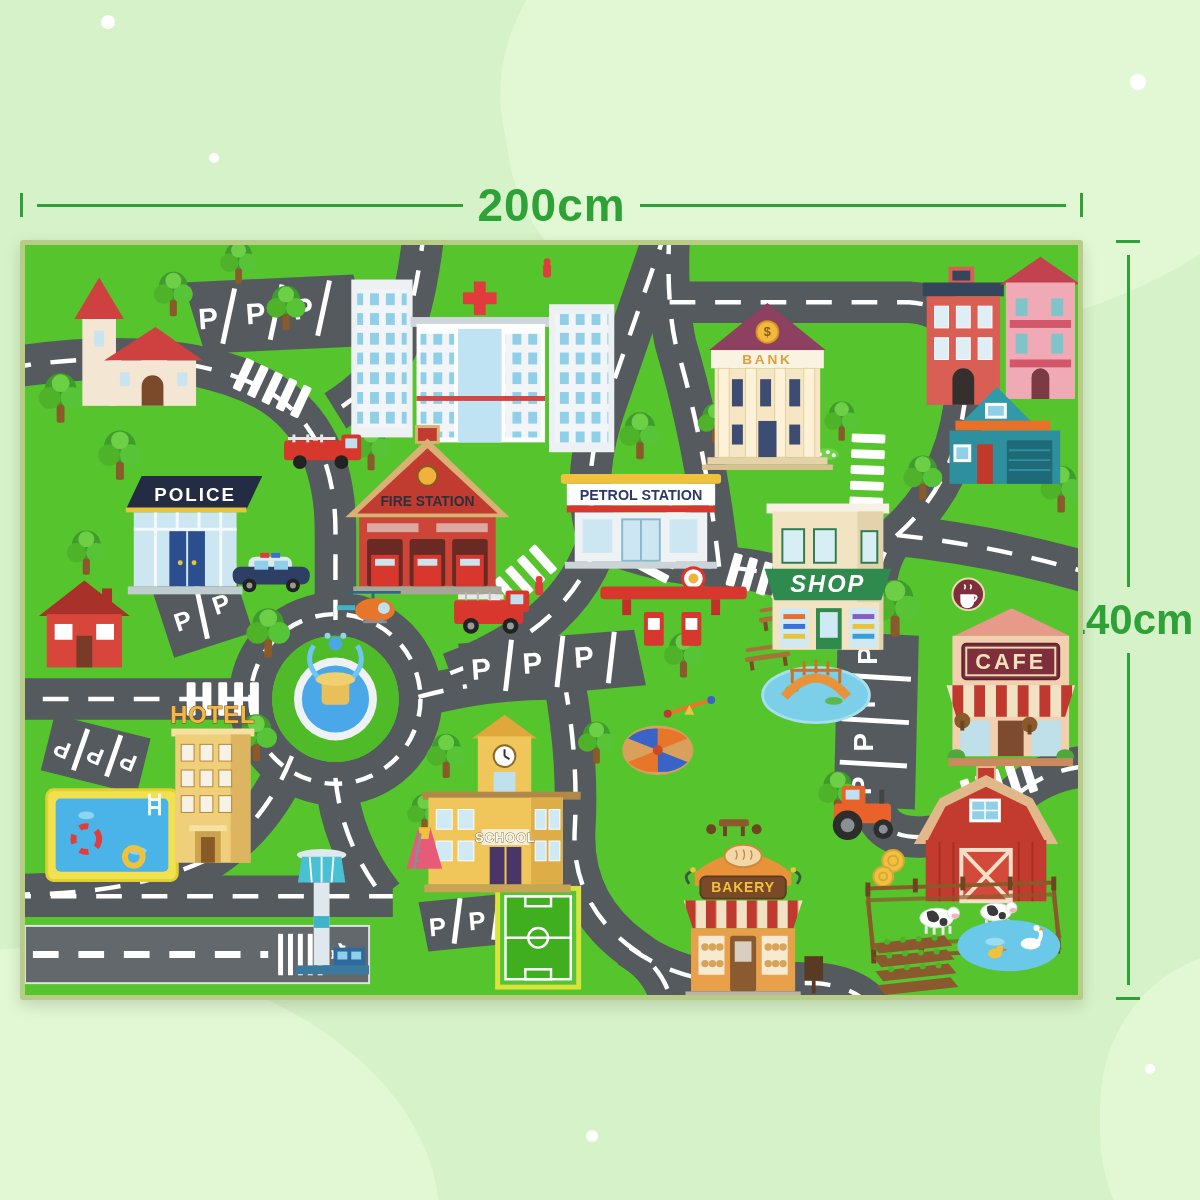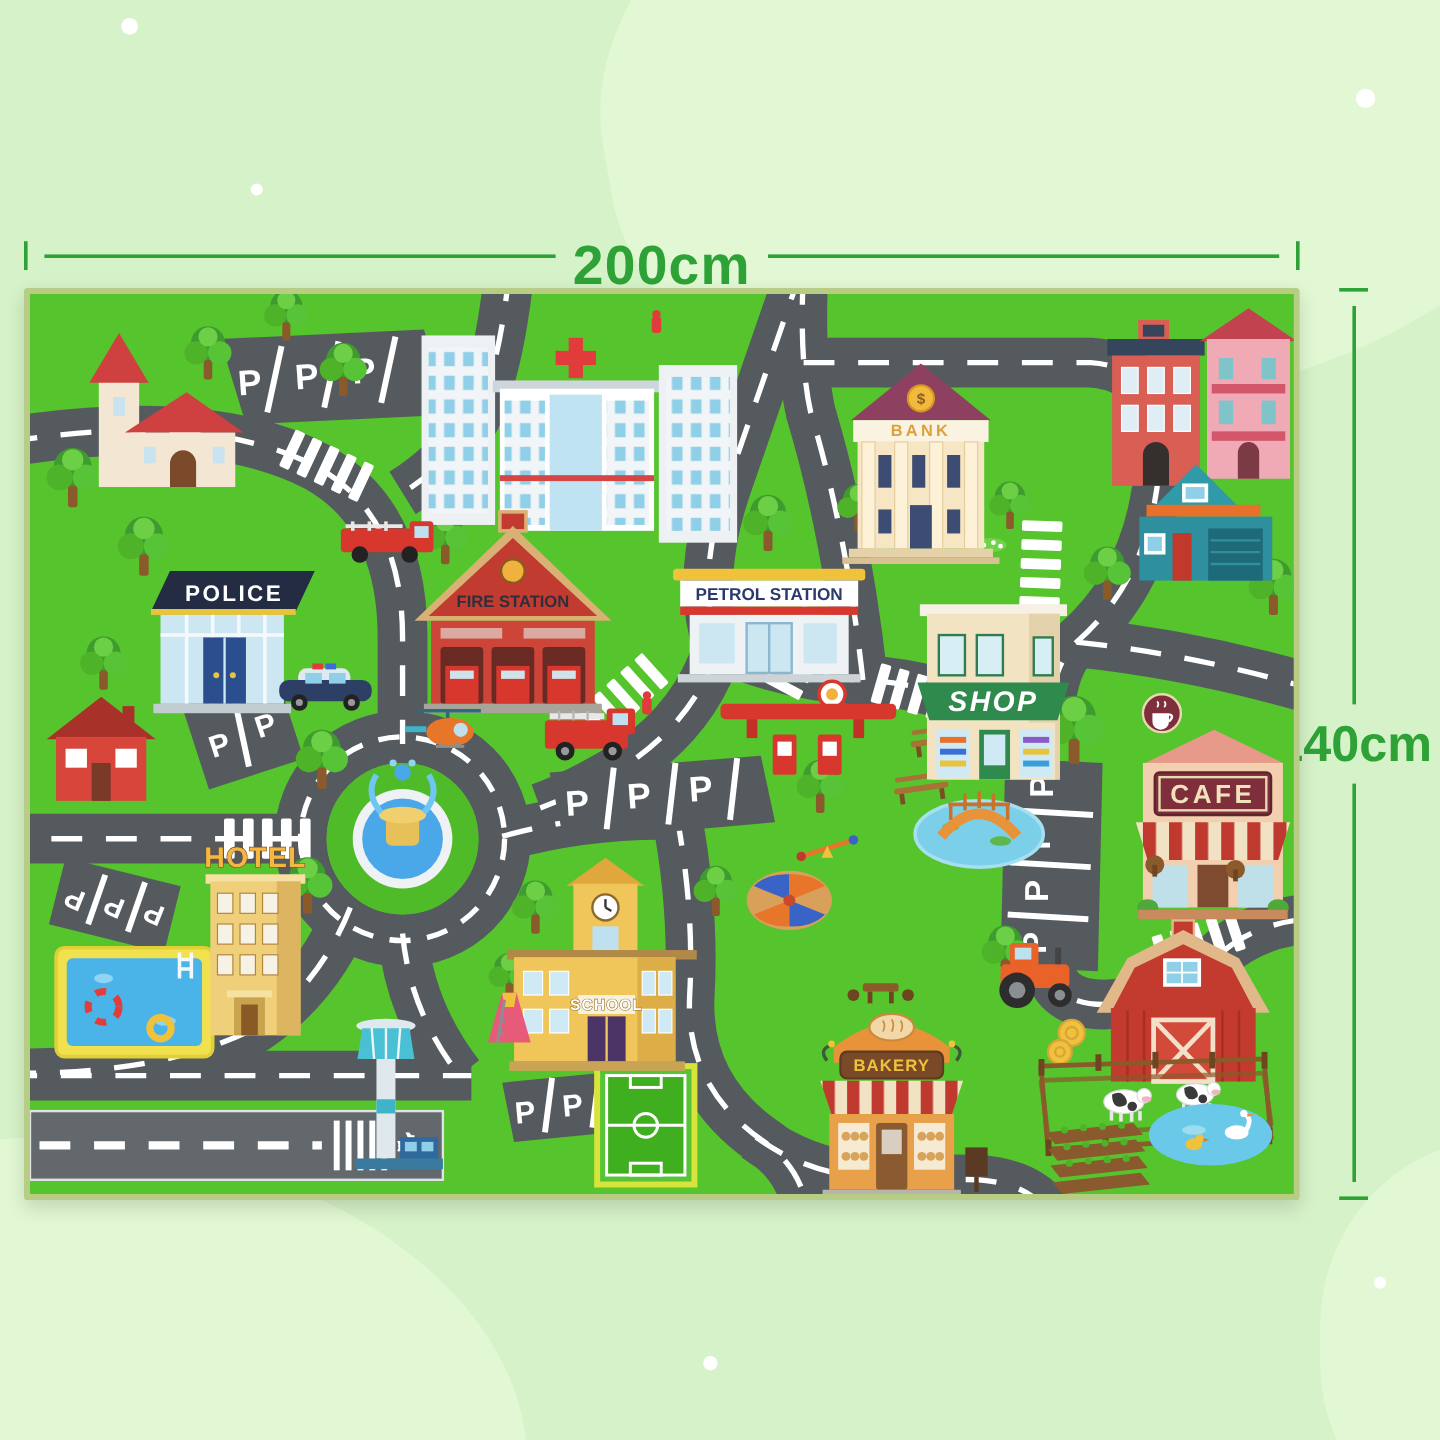--- a/index.html
+++ b/index.html
@@ -7,21 +7,21 @@
     width:1200px;height:1200px;position:relative;overflow:hidden;
     background:#d6f2c8;
     font-family:"Liberation Sans",sans-serif;
   }
   .blob{position:absolute;background:#e2f8d4;border-radius:46%;}
   .dot{position:absolute;background:#ffffff;border-radius:50%;}
   
   .dim-top{position:absolute;left:20px;top:182px;width:1063px;display:flex;align-items:center;gap:14px;color:#2ea237;}
   .dim-top .tick{width:3px;height:24px;background:#2ea237;}
   .dim-top .line{flex:1;height:3px;background:#2ea237;}
-  .dim-top .label{font-size:46px;font-weight:bold;letter-spacing:1px;line-height:1;margin-top:16px;}
+  .dim-top .label{font-size:46px;font-weight:bold;letter-spacing:1px;line-height:1;}
   
   .dim-right{position:absolute;left:1080px;top:240px;height:760px;width:96px;display:flex;flex-direction:column;align-items:center;gap:12px;color:#2ea237;}
   .dim-right .tick{height:3px;width:24px;background:#2ea237;}
   .dim-right .line{flex:1;width:3px;background:#2ea237;}
   .dim-right .label{font-size:42px;font-weight:bold;line-height:1;}
   
   .mat{
     position:absolute;left:20px;top:240px;width:1063px;height:760px;
     background:#56c42c;border:5px solid #b7cc84;box-sizing:border-box;
     border-radius:3px;box-shadow:0 6px 16px rgba(0,0,0,.14);

